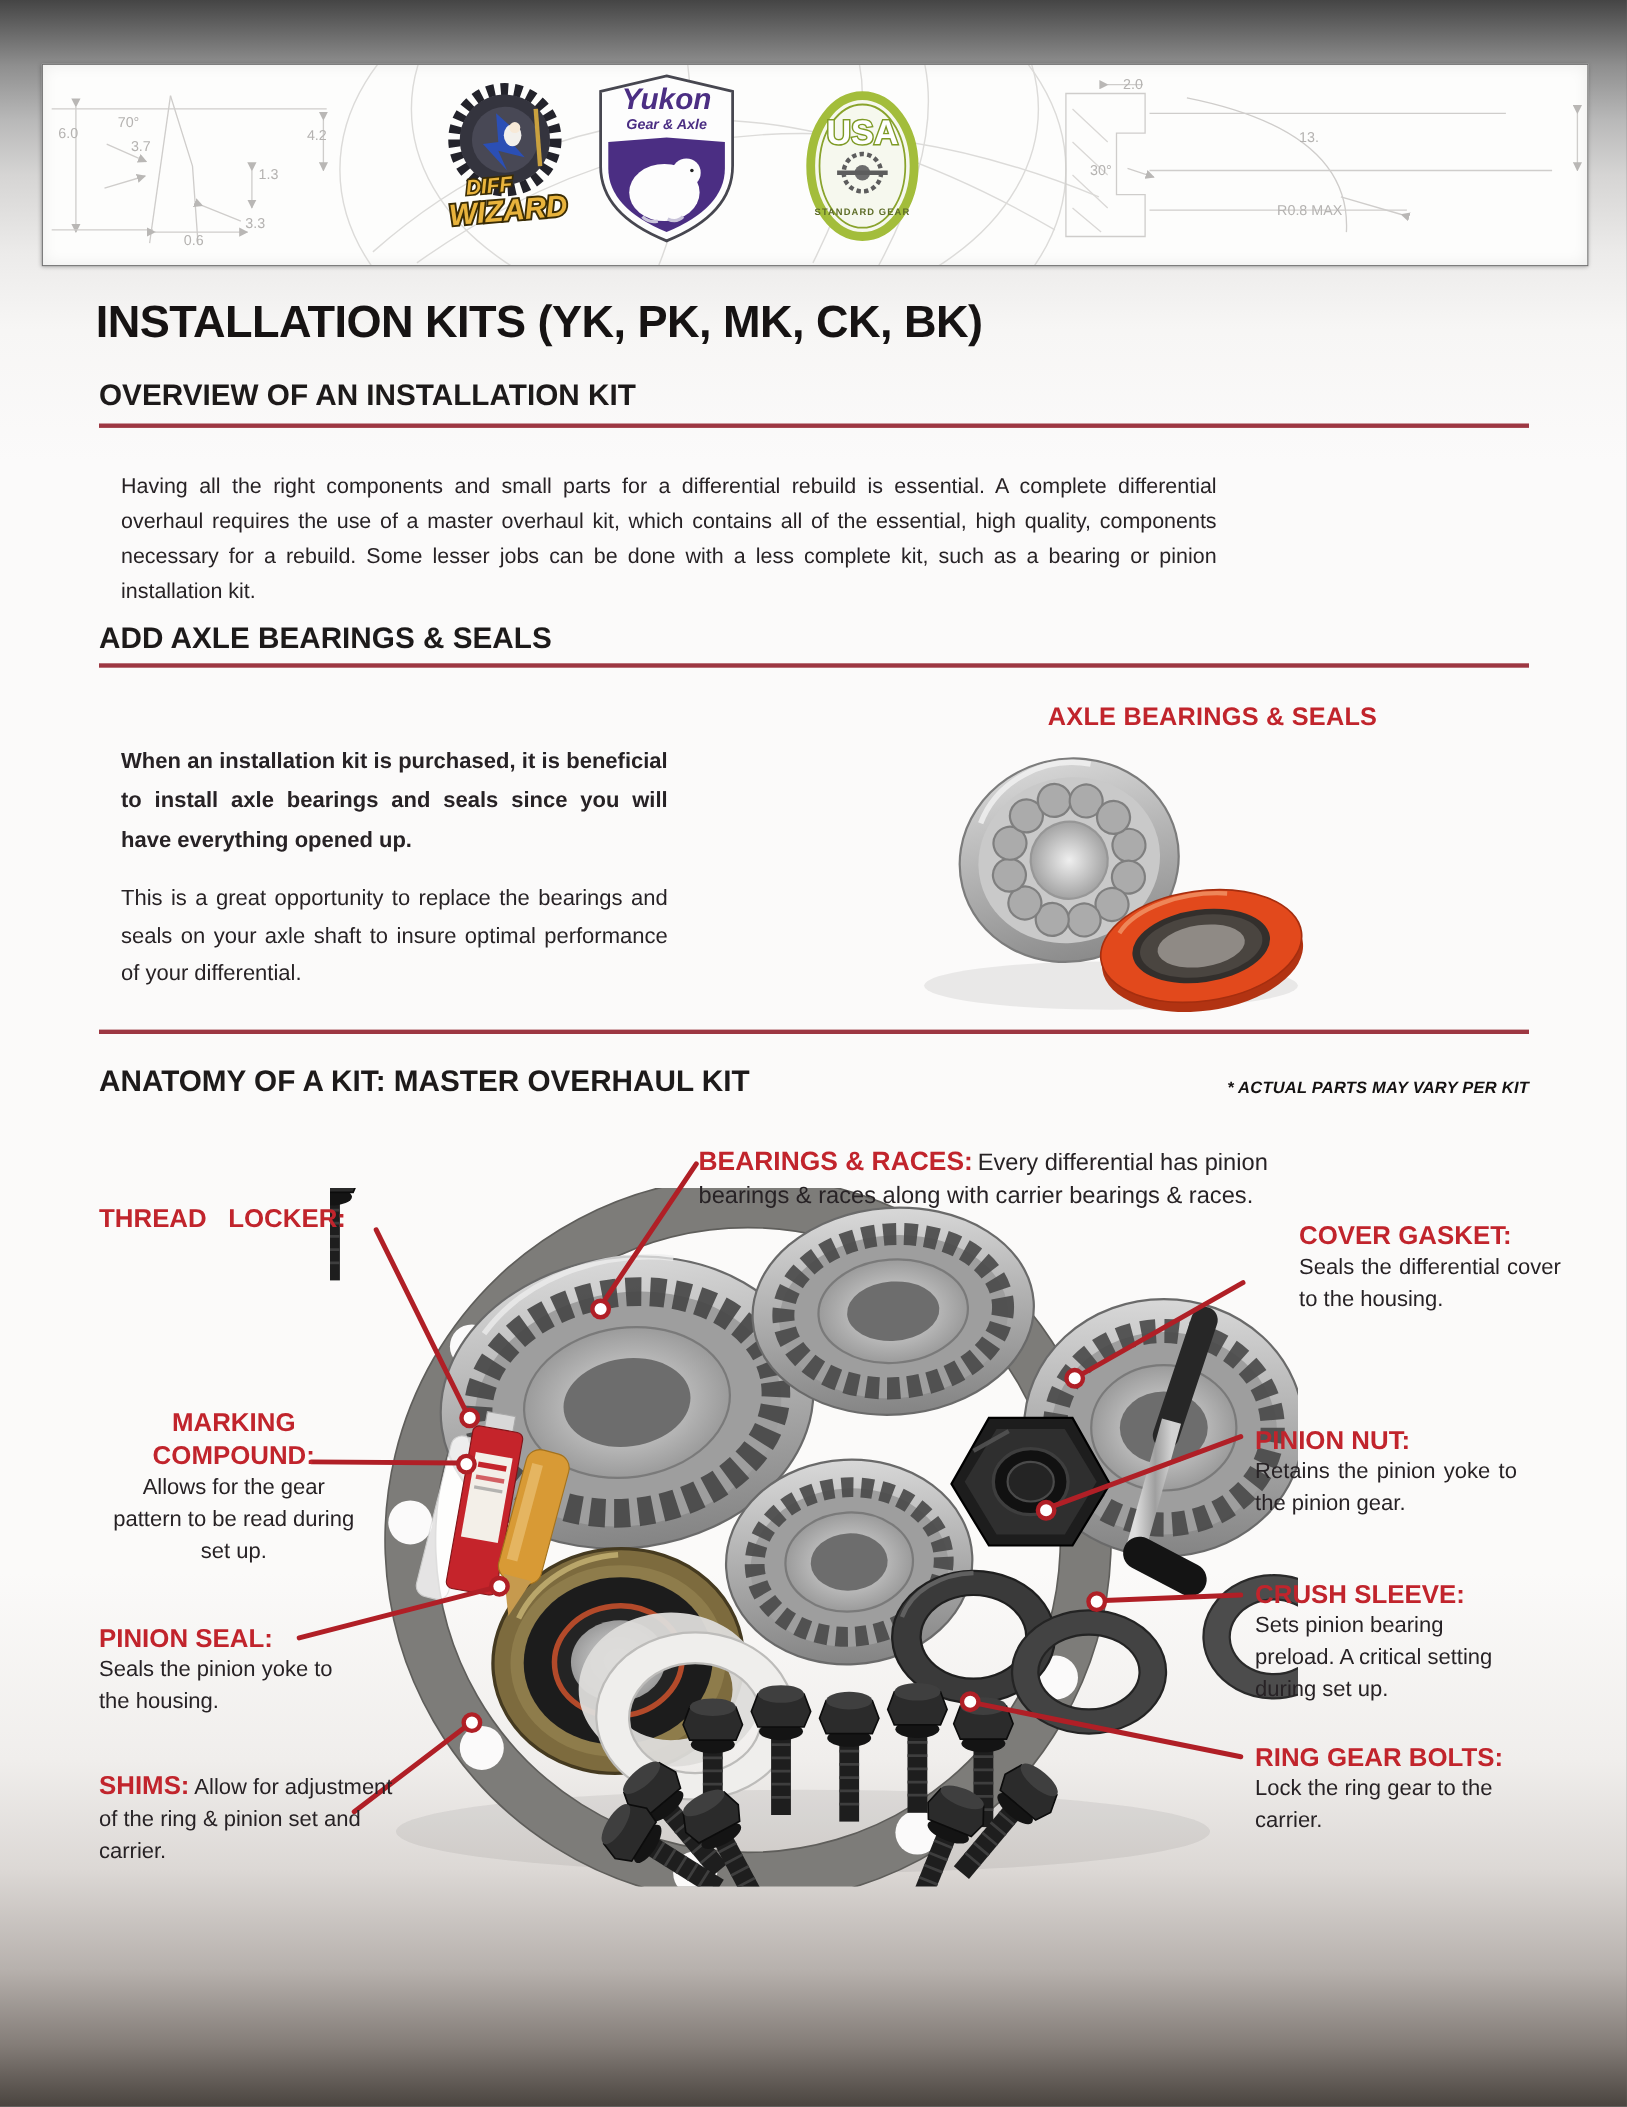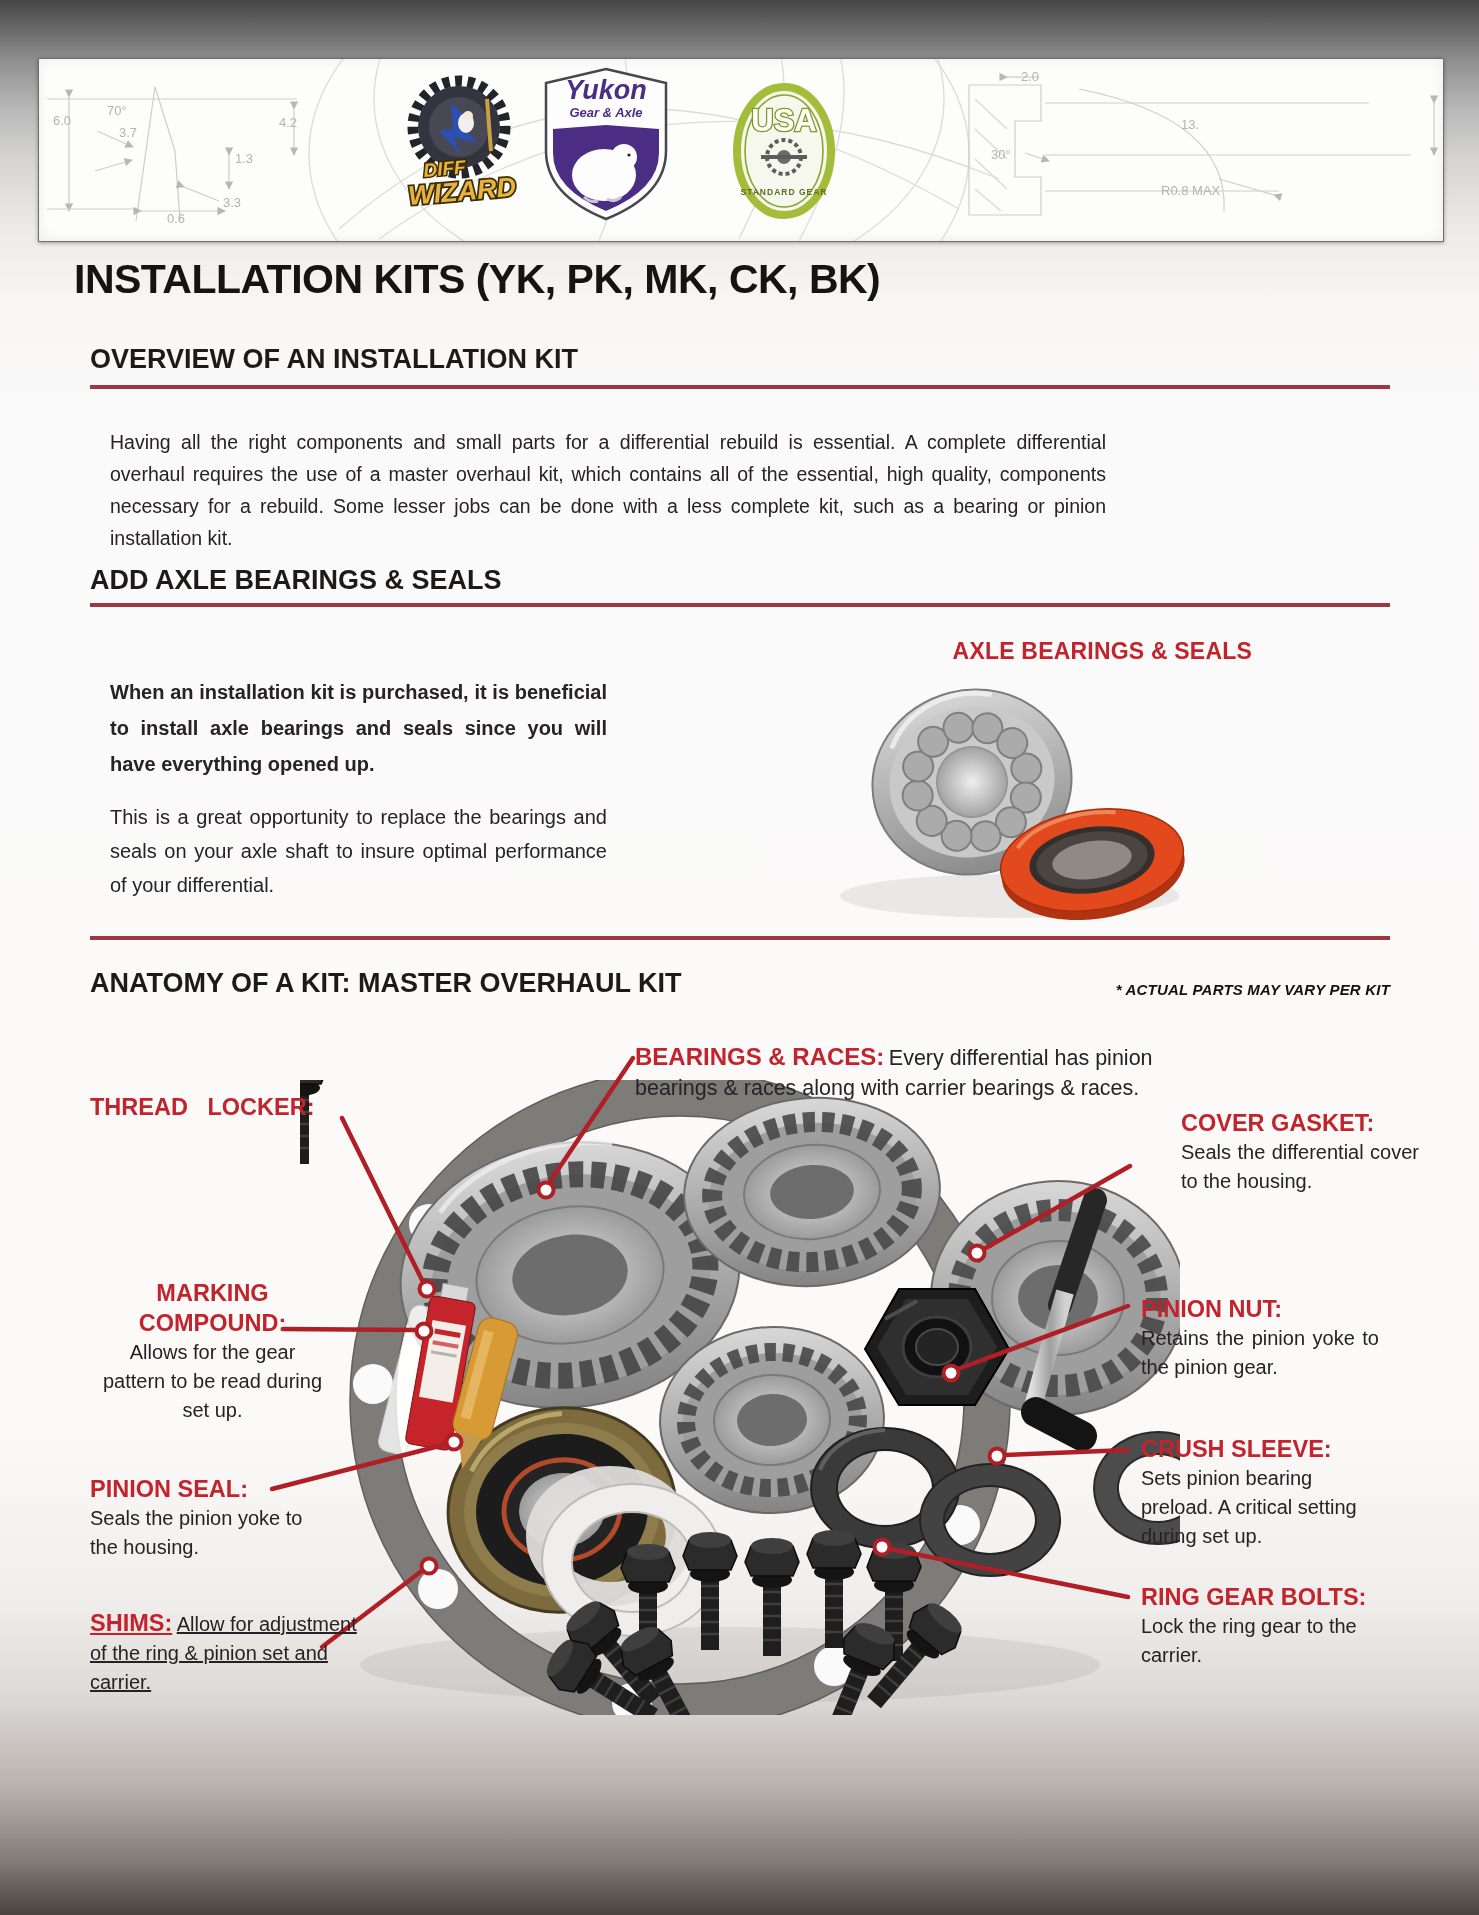--- a/index.html
+++ b/index.html
@@ -5,36 +5,36 @@
   html,body{margin:0;padding:0;background:#6b6b6b;}
   .page{position:relative;width:1479px;height:1915px;margin:0 auto;overflow:hidden;
     font-family:"Liberation Sans",sans-serif;color:#262123;
     background:linear-gradient(180deg,#454545 0px,#5b5b5b 18px,#8f8f8f 60px,#b9b9b9 110px,
       #d6d5d4 160px,#ecebea 230px,#f7f6f5 300px,#fbfafa 420px,#fbfaf9 1430px,#f0eeec 1600px,
       #dcd8d5 1700px,#b7b1ad 1790px,#837c77 1860px,#4a443f 1915px);}
   .banner{position:absolute;left:38px;top:58px;width:1404px;height:182px;background:#fdfdfc;
     border:1px solid #6f6f6f;box-shadow:0 1px 4px rgba(0,0,0,.35), inset 0 0 14px rgba(0,0,0,.07);}
   .banner svg{position:absolute;left:0;top:0;}
   .dim-text{font-size:13px;fill:#b5b3b1;font-family:"Liberation Sans",sans-serif;}
-  h1.page-title{position:absolute;left:74px;top:256px;margin:0;font-size:41px;font-weight:bold;
+  h1.page-title{position:absolute;left:74px;top:256px;margin:13px;font-size:41px;font-weight:bold;
     letter-spacing:-.5px;color:#161313;}
   .sec-head{position:absolute;margin:0;font-size:27px;font-weight:bold;color:#1d1a1a;}
   .rule{position:absolute;left:90px;width:1300px;height:4px;background:#9d3742;}
   .body-text{position:absolute;font-size:19.5px;line-height:32px;text-align:justify;color:#272225;}
   #overview-body{left:110px;top:406px;width:996px;}
   #addaxle-lead{left:110px;top:654px;width:497px;font-weight:bold;font-size:20px;line-height:36px;}
   #addaxle-body{left:110px;top:780px;width:497px;font-size:20px;line-height:34px;}
   .img-label{position:absolute;left:812px;top:638px;width:440px;text-align:right;
     font-size:23px;font-weight:bold;color:#c1242c;letter-spacing:.2px;}
   .note{position:absolute;left:1040px;top:981px;width:350px;text-align:right;
     font-size:15px;font-weight:bold;font-style:italic;color:#141111;letter-spacing:.2px;}
   .callout{position:absolute;}
   .callout .lbl{color:#c1242c;font-weight:bold;font-size:23.5px;line-height:30px;display:block;}
   .callout .txt{font-size:20px;line-height:29px;color:#272225;display:block;}
-  .callout.inline .lbl,.callout.inline .txt{display:inline;text-decoration:underline;}
+  .callout.inline .lbl,.callout.inline .txt{display:inline;}
   .callout.justify .txt{text-align:justify;}
   .co-top .lbl{display:inline;font-size:24px;line-height:30px;}
   .co-top .txt{display:inline;font-size:21.5px;line-height:30px;}
   .tl-label{word-spacing:13px;}
   .abs{position:absolute;}
   svg text{font-family:"Liberation Sans",sans-serif;}
 </style>
 </head>
 <body>
 

